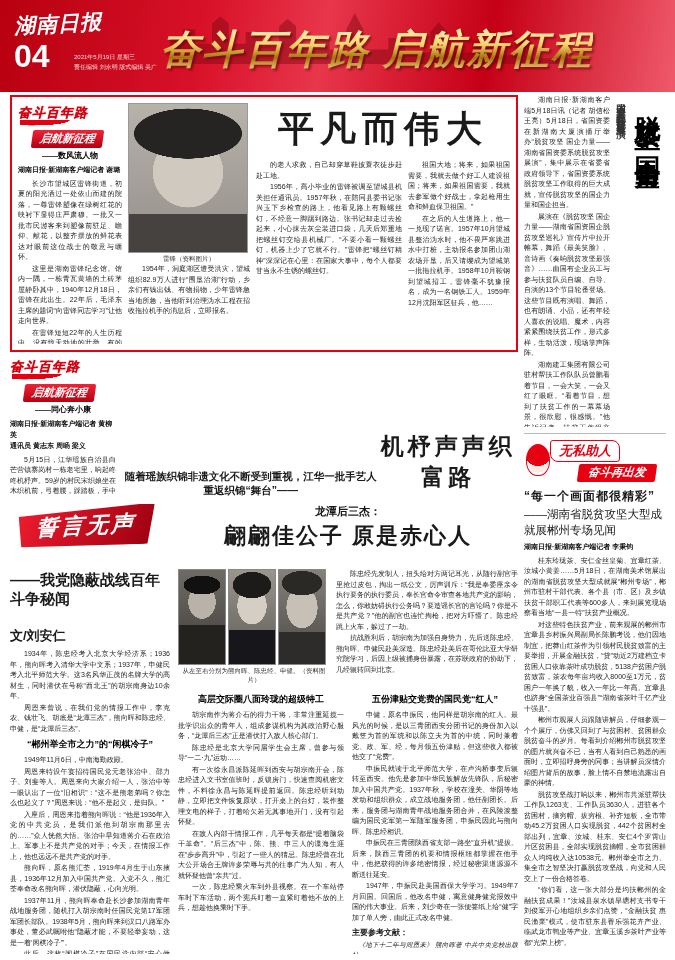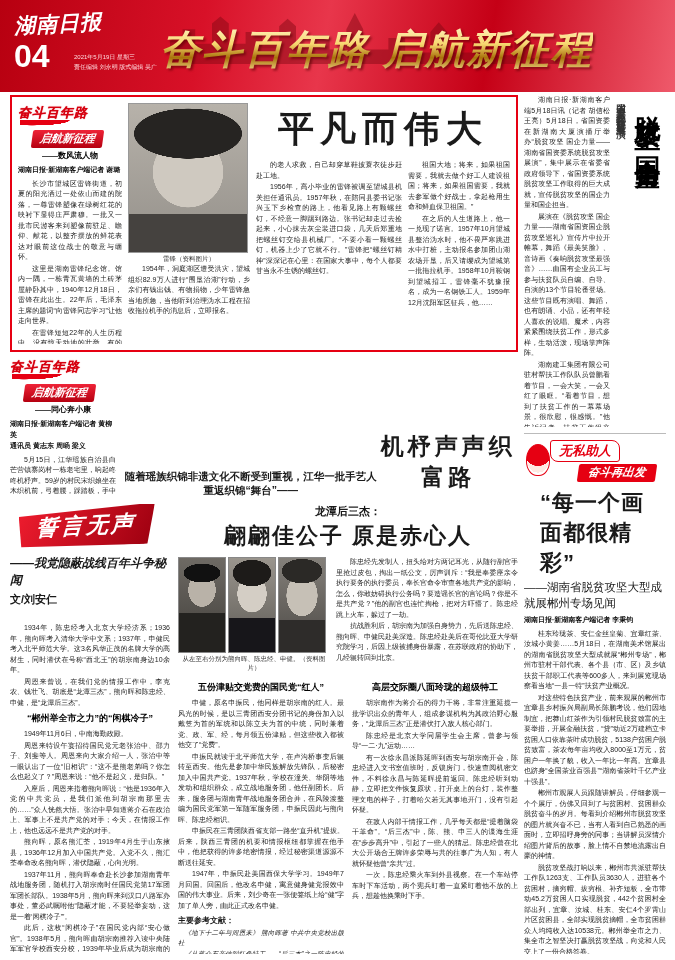--- a/index.html
+++ b/index.html
@@ -63,25 +63,25 @@
   .zj-kicker{font-size:10.5px;font-weight:bold;text-align:center;}
   .zj-headline{font-size:23px;font-weight:900;text-align:center;letter-spacing:4px;margin:3px 0 5px;}
   .zj-cols{flex:1;display:flex;gap:7px;overflow:hidden;}
   .zj-col{flex:1;overflow:hidden;}
   
   .shiyan{position:absolute;left:10px;top:504px;width:508px;height:450px;display:flex;gap:8px;overflow:hidden;}
   .sy-col1{width:160px;flex:none;overflow:hidden;}
   .sy-banner{display:inline-block;font-size:22px;font-weight:900;font-style:italic;color:#fff;
     background:linear-gradient(115deg,#ee1c2e,#9d0010);padding:5px 18px 6px;letter-spacing:3px;
     transform:rotate(-3deg) skewX(-6deg);clip-path:polygon(0 18%,100% 0,96% 100%,3% 92%);margin:2px 0 6px 8px;}
-  .sy-subtitle{font-size:12px;font-weight:bold;margin:2px 0;font-style:italic;}
-  .sy-author{font-size:11px;font-weight:bold;margin:3px 0 16px;}
+  .sy-subtitle{font-size:15px;font-weight:bold;margin:18px 0;}
+  .sy-author{font-size:13px;font-weight:bold;margin:3px 0 4px;}
   .lt-right{flex:1;display:flex;flex-direction:column;overflow:hidden;}
   .lt-kicker{font-size:11px;font-weight:bold;text-align:center;}
-  .lt-headline{font-size:22px;font-weight:900;text-align:center;letter-spacing:2px;margin:2px 0 6px;}
+  .lt-headline{font-size:22px;font-weight:900;text-align:center;letter-spacing:2px;margin:2px 0 18px;}
   .lt-photorow{display:flex;gap:6px;overflow:hidden;}
   .lt-photos{width:152px;flex:none;}
   .lt-photostrip{display:flex;gap:2px;}
   .photo-sm{width:48px;height:96px;border:1px solid #888;box-sizing:border-box;}
   .photo-a{background:radial-gradient(40% 10% at 50% 16%,#111 0 99%,transparent 100%),
       radial-gradient(30% 18% at 50% 34%,#b9b2a8 0 99%,transparent 100%),
       linear-gradient(to top,#23221f 0 42%,transparent 42%),linear-gradient(#6e6a64,#413e3a);}
   .photo-b{background:radial-gradient(42% 14% at 50% 16%,#1d1b19 0 99%,transparent 100%),
       radial-gradient(32% 20% at 50% 38%,#d4cec5 0 99%,transparent 100%),
       linear-gradient(to top,#17161a 0 36%,transparent 36%),linear-gradient(#9a958d,#5c5954);}
@@ -102,21 +102,21 @@
   .v-headline{writing-mode:vertical-rl;font-size:26px;font-weight:900;color:#000;height:100%;flex:none;letter-spacing:3px;}
   .sb-divider{border-top:1px solid #bbb;margin:6px 0;}
   .hm-badge{margin:2px 0 6px;position:relative;padding-left:26px;}
   .hm-face{position:absolute;left:2px;top:4px;width:22px;height:30px;border-radius:50% 50% 46% 46%;
     background:radial-gradient(60% 40% at 50% 30%,#e60012 0 99%,transparent 100%),
     radial-gradient(45% 30% at 50% 62%,#ffe9e2 0 99%,transparent 100%),#fff;border:1px solid #e60012;}
   .hm-line1{display:inline-block;color:#e60012;font-weight:900;font-size:13px;font-style:italic;
     border:1.5px solid #e60012;padding:1px 8px;border-radius:3px 8px 3px 8px;background:#fff;}
   .hm-line2{display:inline-block;background:#e60012;color:#fff;font-weight:bold;font-size:11.5px;font-style:italic;
     padding:1px 10px 2px;margin:2px 0 0 28px;transform:skewX(-8deg);border-radius:2px;}
-  .hm-headline{font-size:22px;font-weight:900;margin:4px 16px 2px;letter-spacing:1px;}
+  .hm-headline{font-size:12px;font-weight:900;margin:4px 0 2px;letter-spacing:1px;}
   .hm-subtitle{font-size:11.5px;font-weight:normal;line-height:1.35;margin-bottom:4px;}
 </style>
 </head>
 <body>
 
 <div class="page">
 
   <div class="masthead">
     <div class="skyline"></div>
     <div class="paper-name">湖南日报</div>
@@ -229,46 +229,46 @@
             <div class="photo-sm photo-c"></div>
           </div>
           <div class="caption">从左至右分别为熊向晖、陈忠经、申健。（资料图片）</div>
         </div>
         <div class="lt-intro bodytext">
             <p class="para">陈忠经先发制人，扭头给对方两记耳光，从随行副官手里抢过皮包，掏出一纸公文，厉声训斥：“我是奉委座亲令执行要务的执行委员，奉长官命令审查各地共产党的影响，怎么，你敢妨碍执行公务吗？要造谣长官的言论吗？你是不是共产党？”他的副官也连忙掏枪，把对方吓懵了。陈忠经跳上火车，躲过了一劫。</p>
             <p class="para">抗战胜利后，胡宗南为加强自身势力，先后送陈忠经、熊向晖、申健民赴美深造。陈忠经赴美后在哥伦比亚大学研究院学习，后因上级被捕身份暴露，在苏联政府的协助下，几经辗转回到北京。</p>
           </div>
       </div>
       <div class="lt-cols">
+        <div class="lt-col">
+          <div class="subhead">高层交际圈八面玲珑的超级特工</div>
+          <div class="bodytext">
+              <p class="para">胡宗南作为蒋介石的得力干将，非常注重延揽一批学识出众的青年人，组成参谋机构为其政治野心服务，“龙潭后三杰”正是潜伏打入敌人核心部门。</p>
+              <p class="para">陈忠经是北京大学同届学生会主席，曾参与领导“一二·九”运动……</p>
+              <p class="para">有一次徐永昌派陈延晖到西安与胡宗南开会，陈忠经进入文书室值班时，反锁房门，快速查阅机密文件，不料徐永昌与陈延晖提前返回。陈忠经听到动静，立即把文件恢复原状，打开桌上的台灯，装作整理文电的样子，打着哈欠若无其事地开门，没有引起怀疑。</p>
+              <p class="para">在敌人内部干情报工作，几乎每天都是“提着脑袋干革命”。“后三杰”中，陈、熊、申三人的谍海生涯在“步步高升”中，引起了一些人的猜忌。陈忠经曾在北大公开场合王牌许多荣辱与共的往事广为人知，有人就怀疑他曾“亲共”过。</p>
+              <p class="para">一次，陈忠经乘火车到外县视察。在一个车站停车时下车活动，两个宪兵盯着一直紧盯着他不放的上兵，想趁他换乘时下手。</p>
+            </div>
+        </div>
         <div class="lt-col">
           <div class="subhead">五份津贴交党费的国民党“红人”</div>
           <div class="bodytext">
               <p class="para">申健，原名申振民，他同样是胡宗南的红人。最风光的时候，是以三青团西安分团书记的身份加入以戴笠为首的军统和以陈立夫为首的中统，同时兼着党、政、军、经，每月领五份津贴，但这些收入都被他交了“党费”。</p>
               <p class="para">申振民就读于北平师范大学，在卢沟桥事变后辗转至西安。他先是参加中华民族解放先锋队，后秘密加入中国共产党。1937年秋，学校在潼关、华阴等地发动和组织群众，成立战地服务团，他任副团长。后来，服务团与湖南青年战地服务团合并，在风陵渡整编为国民党军第一军随军服务团，申振民因此与熊向晖、陈忠经相识。</p>
               <p class="para">申振民在三青团陕西省支部一路坐“直升机”提拔。后来，陕西三青团的机要和情报枢纽都掌握在他手中，他把获得的许多绝密情报，经过秘密渠道源源不断送往延安。</p>
               <p class="para">1947年，申振民赴美国西保大学学习。1949年7月回国。回国后，他改名申健，寓意健身健党报效中国的伟大事业。后来，刘少奇在一张便签纸上给“健”字加了单人旁，由此正式改名申健。</p>
             </div>
           <div class="refs">
             <div class="refs-title">主要参考文献：</div>
             <div class="bodytext">
                 <p class="para">《地下十二年与周恩来》 熊向晖著 中共中央党校出版社</p>
                 <p class="para">《从蒋介石亲信到红色特工——“后三杰”之一陈忠经的传奇人生》 岳思平 《世纪风采》2016年第9期</p>
               </div>
           </div>
         </div>
-        <div class="lt-col">
-          <div class="subhead">高层交际圈八面玲珑的超级特工</div>
-          <div class="bodytext">
-              <p class="para">胡宗南作为蒋介石的得力干将，非常注重延揽一批学识出众的青年人，组成参谋机构为其政治野心服务，“龙潭后三杰”正是潜伏打入敌人核心部门。</p>
-              <p class="para">陈忠经是北京大学同届学生会主席，曾参与领导“一二·九”运动……</p>
-              <p class="para">有一次徐永昌派陈延晖到西安与胡宗南开会，陈忠经进入文书室值班时，反锁房门，快速查阅机密文件，不料徐永昌与陈延晖提前返回。陈忠经听到动静，立即把文件恢复原状，打开桌上的台灯，装作整理文电的样子，打着哈欠若无其事地开门，没有引起怀疑。</p>
-              <p class="para">在敌人内部干情报工作，几乎每天都是“提着脑袋干革命”。“后三杰”中，陈、熊、申三人的谍海生涯在“步步高升”中，引起了一些人的猜忌。陈忠经曾在北大公开场合王牌许多荣辱与共的往事广为人知，有人就怀疑他曾“亲共”过。</p>
-              <p class="para">一次，陈忠经乘火车到外县视察。在一个车站停车时下车活动，两个宪兵盯着一直紧盯着他不放的上兵，想趁他换乘时下手。</p>
-            </div>
-        </div>
       </div>
     </div>
   </div>
 
   <div class="sidebar">
     <div class="sb-top">
       <div class="sb-top-text bodytext">
           <p class="para">湖南日报·新湖南客户端5月18日讯（记者 胡信松 王亮）5月18日，省国资委在新湖南大厦演播厅举办“脱贫攻坚 国企力量——湖南省国资委系统脱贫攻坚展演”，集中展示在省委省政府领导下，省国资委系统脱贫攻坚工作取得的巨大成就，宣传脱贫攻坚的国企力量和国企担当。</p>
           <p class="para">展演在《脱贫攻坚 国企力量——湖南省国资国企脱贫攻坚巡礼》宣传片中拉开帷幕，舞蹈《最美笑脸》、音诗画《奏响脱贫攻坚最强音》……由国有企业员工与参与扶贫队员自编、自导、自演的13个节目轮番登场。这些节目既有演唱、舞蹈，也有朗诵、小品，还有年轻人喜欢的说唱、魔术，内容紧紧围绕扶贫工作，形式多样，生动活泼，现场掌声阵阵。</p>
           <p class="para">湖南建工集团有限公司驻村帮扶工作队队员曾鹏看着节目，一会大笑，一会又红了眼眶。“看着节目，想到了扶贫工作的一幕幕场景，很欣慰，很感慨。”他告诉记者，扶贫工作很辛苦，但能参与到这项伟大的事业中，特别骄傲、自豪，在这里尤其感谢家里人的理解支持。</p>

